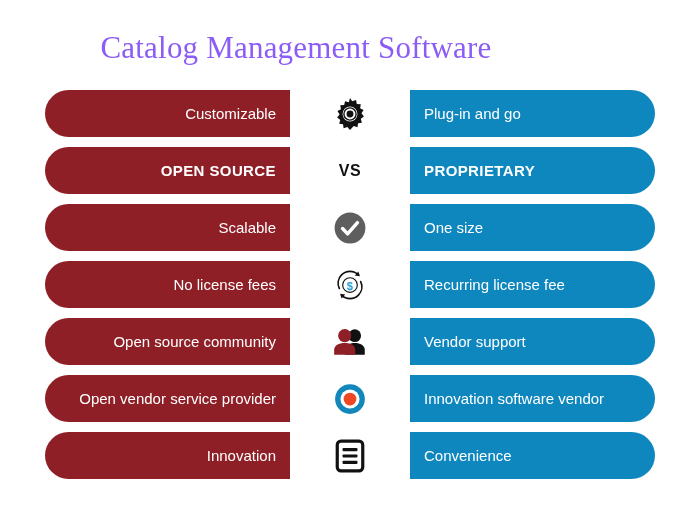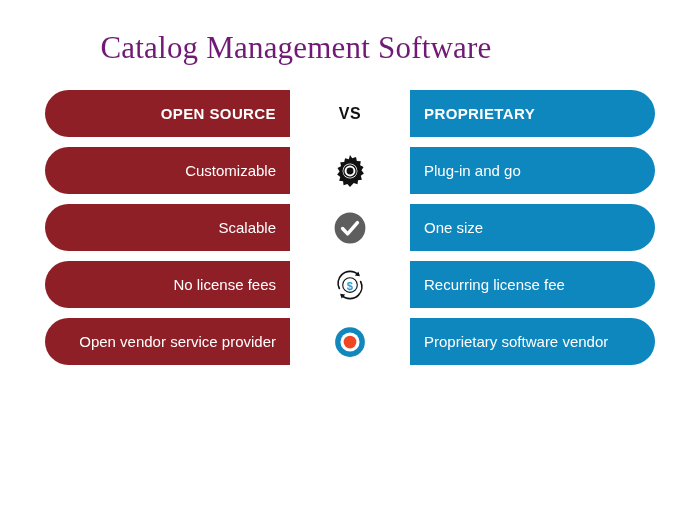--- a/index.html
+++ b/index.html
@@ -17,21 +17,21 @@
 
   #page-title {
     position: absolute;
     top: 30px;
     left: 0;
     width: 592px;
     text-align: center;
     font-family: "Liberation Serif", serif;
     font-size: 31px;
     font-weight: 400;
-    color: #701a75;
+    color: #8b5cf6;
     letter-spacing: 0.2px;
     white-space: nowrap;
   }
 
   #rows {
     position: absolute;
     top: 90px;
     left: 0;
     width: 700px;
   }
@@ -119,48 +119,48 @@
   }
   .icon-wrap svg { display: block; }
 </style>
 </head>
 <body>
 
 <div id="page-title">Catalog Management Software</div>
 
 <div id="rows">
 
-  <div class="row header">
-    <div class="bar-left">
-      <span class="txt">OPEN SOURCE</span>
-    </div>
-    <div class="center">
-      <span class="vs-label">VS</span>
-    </div>
-    <div class="bar-right">
-      <span class="txt">PROPRIETARY</span>
-    </div>
-  </div>
-
   <div class="row">
     <div class="bar-left">
       <span class="txt">Customizable</span>
     </div>
     <div class="center">
       <span class="icon-wrap">
         <svg width="34" height="34" viewBox="0 0 64 64">
           <path fill="#111111" d="M32 2l4.2 6.1 7.1-2.3 1.6 7.3 7.4.6-1.3 7.3 6.6 3.5-4 6.3 4.6 5.8-5.9 4.5 2.1 7.2-7.3 1.2-1 7.4-7.1-2.5L32 62l-5-5.6-7.1 2.5-1-7.4-7.3-1.2 2.1-7.2-5.9-4.5 4.6-5.8-4-6.3 6.6-3.5-1.3-7.3 7.4-.6 1.6-7.3 7.1 2.3z"></path>
           <circle cx="32" cy="32" r="14" fill="#ffffff"></circle>
           <circle cx="32" cy="32" r="11.5" fill="none" stroke="#111111" stroke-width="2.6"></circle>
           <circle cx="32" cy="32" r="6.5" fill="#111111"></circle>
         </svg>
       </span>
     </div>
     <div class="bar-right">
       <span class="txt">Plug-in and go</span>
+    </div>
+  </div>
+
+  <div class="row header">
+    <div class="bar-left">
+      <span class="txt">OPEN SOURCE</span>
+    </div>
+    <div class="center">
+      <span class="vs-label">VS</span>
+    </div>
+    <div class="bar-right">
+      <span class="txt">PROPRIETARY</span>
     </div>
   </div>
 
   <div class="row">
     <div class="bar-left">
       <span class="txt">Scalable</span>
     </div>
     <div class="center">
       <span class="icon-wrap">
         <svg width="34" height="34" viewBox="0 0 64 64">
@@ -188,33 +188,69 @@
           <circle cx="32" cy="32" r="13" fill="none" stroke="#111111" stroke-width="2"></circle>
           <text x="32" y="40" text-anchor="middle" font-family="'Liberation Sans',sans-serif" font-size="20" font-weight="bold" fill="#27a0db">$</text>
         </svg>
       </span>
     </div>
     <div class="bar-right">
       <span class="txt">Recurring license fee</span>
     </div>
   </div>
 
+  <div class="row">
+    <div class="bar-left">
+      <span class="txt">Open source community</span>
+    </div>
+    <div class="center">
+      <span class="icon-wrap">
+        <svg width="38" height="34" viewBox="0 0 72 64">
+          <circle cx="45" cy="20" r="12" fill="#111111"></circle>
+          <path fill="#111111" d="M26 56V47c0-8.3 8.5-13 19-13s19 4.7 19 13v9z"></path>
+          <circle cx="26" cy="20" r="12.5" fill="#8e1f26"></circle>
+          <path fill="#8e1f26" d="M6 56v-9c0-8.3 8.7-13 20-13s20 4.7 20 13v9z"></path>
+        </svg>
+      </span>
+    </div>
+    <div class="bar-right">
+      <span class="txt">Vendor support</span>
+    </div>
+  </div>
 
   <div class="row">
     <div class="bar-left">
       <span class="txt">Open vendor service provider</span>
     </div>
     <div class="center">
       <span class="icon-wrap">
         <svg width="34" height="34" viewBox="0 0 64 64">
           <circle cx="32" cy="32" r="28" fill="#1287bc"></circle>
           <circle cx="32" cy="32" r="18" fill="#ffffff"></circle>
           <circle cx="32" cy="32" r="12" fill="#ef4723"></circle>
         </svg>
       </span>
     </div>
     <div class="bar-right">
-      <span class="txt">Proprietary software vendor</span>
-    </div>
-  </div>
-
+      <span class="txt">Innovation software vendor</span>
+    </div>
+  </div>
+
+  <div class="row">
+    <div class="bar-left">
+      <span class="txt">Innovation</span>
+    </div>
+    <div class="center">
+      <span class="icon-wrap">
+        <svg width="30" height="34" viewBox="0 0 56 64">
+          <rect x="4" y="4" width="48" height="56" rx="7" ry="7" fill="#ffffff" stroke="#111111" stroke-width="6"></rect>
+          <rect x="14" y="17" width="28" height="6" rx="1.5" fill="#111111"></rect>
+          <rect x="14" y="29" width="28" height="6" rx="1.5" fill="#111111"></rect>
+          <rect x="14" y="41" width="28" height="6" rx="1.5" fill="#111111"></rect>
+        </svg>
+      </span>
+    </div>
+    <div class="bar-right">
+      <span class="txt">Convenience</span>
+    </div>
+  </div>
 
 </div>
 
 </body></html>

